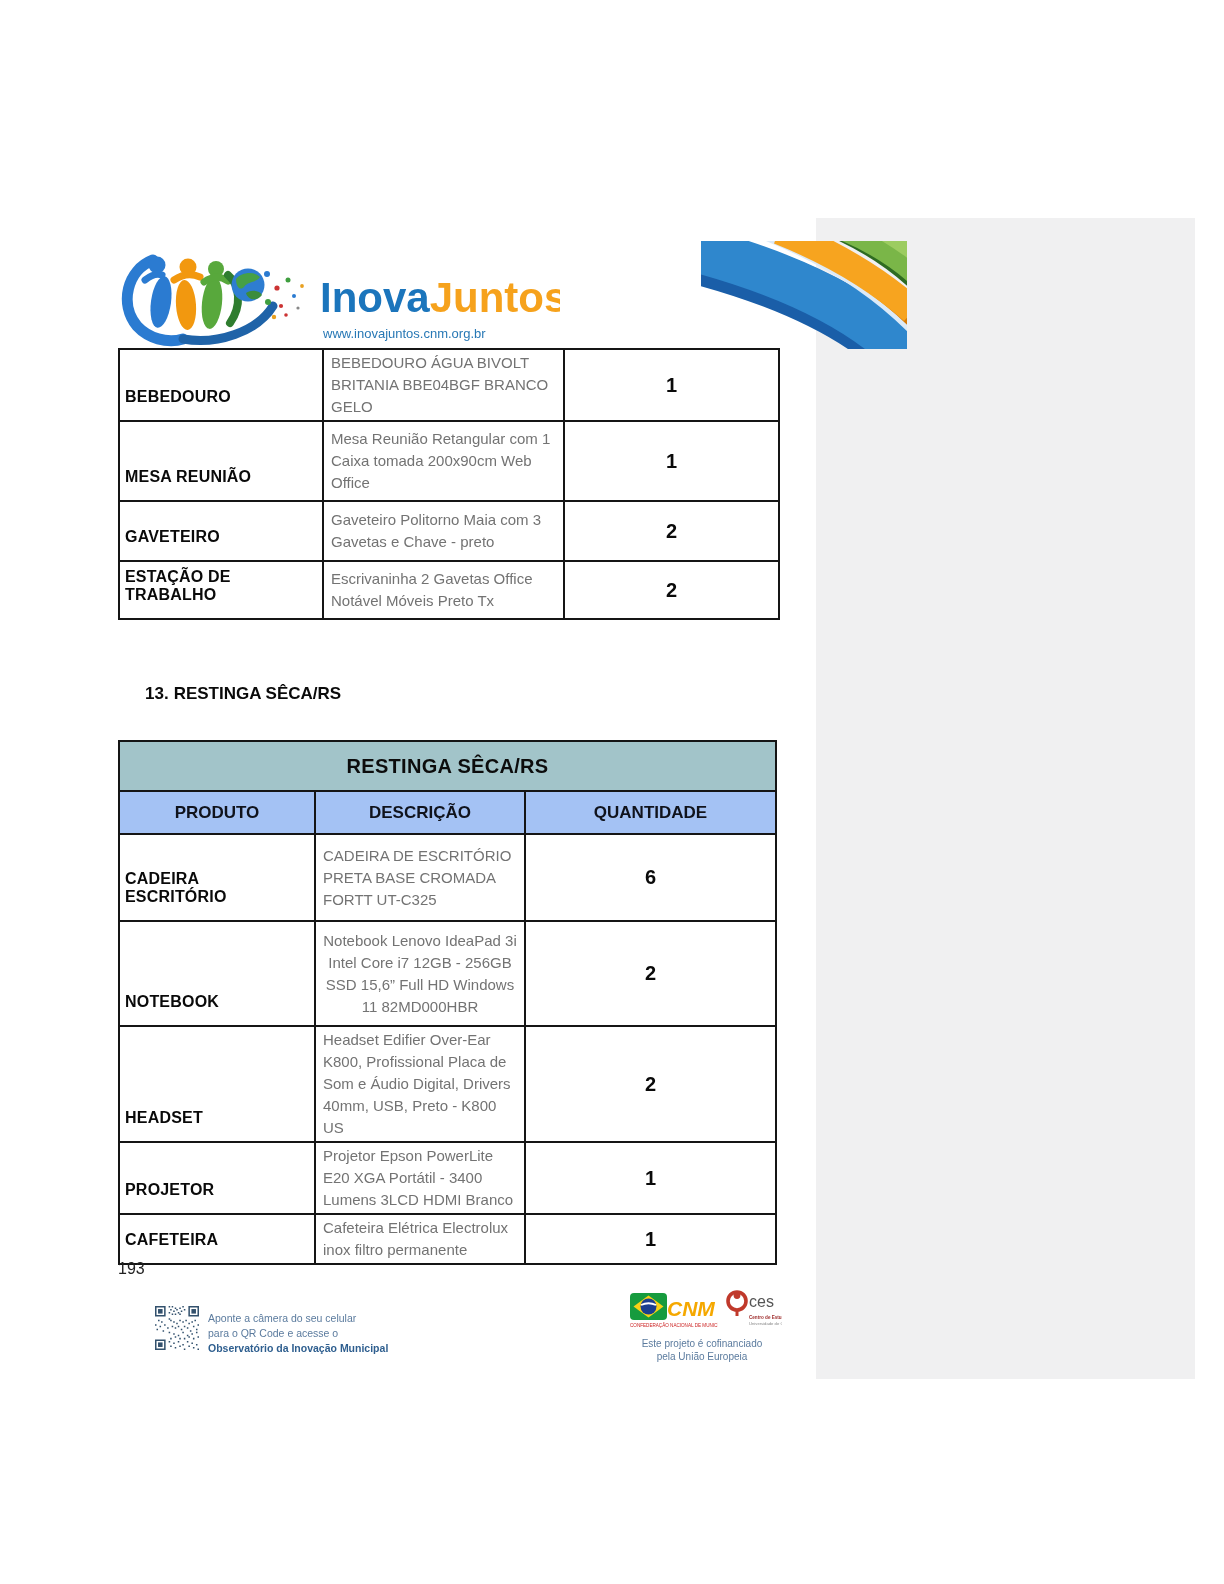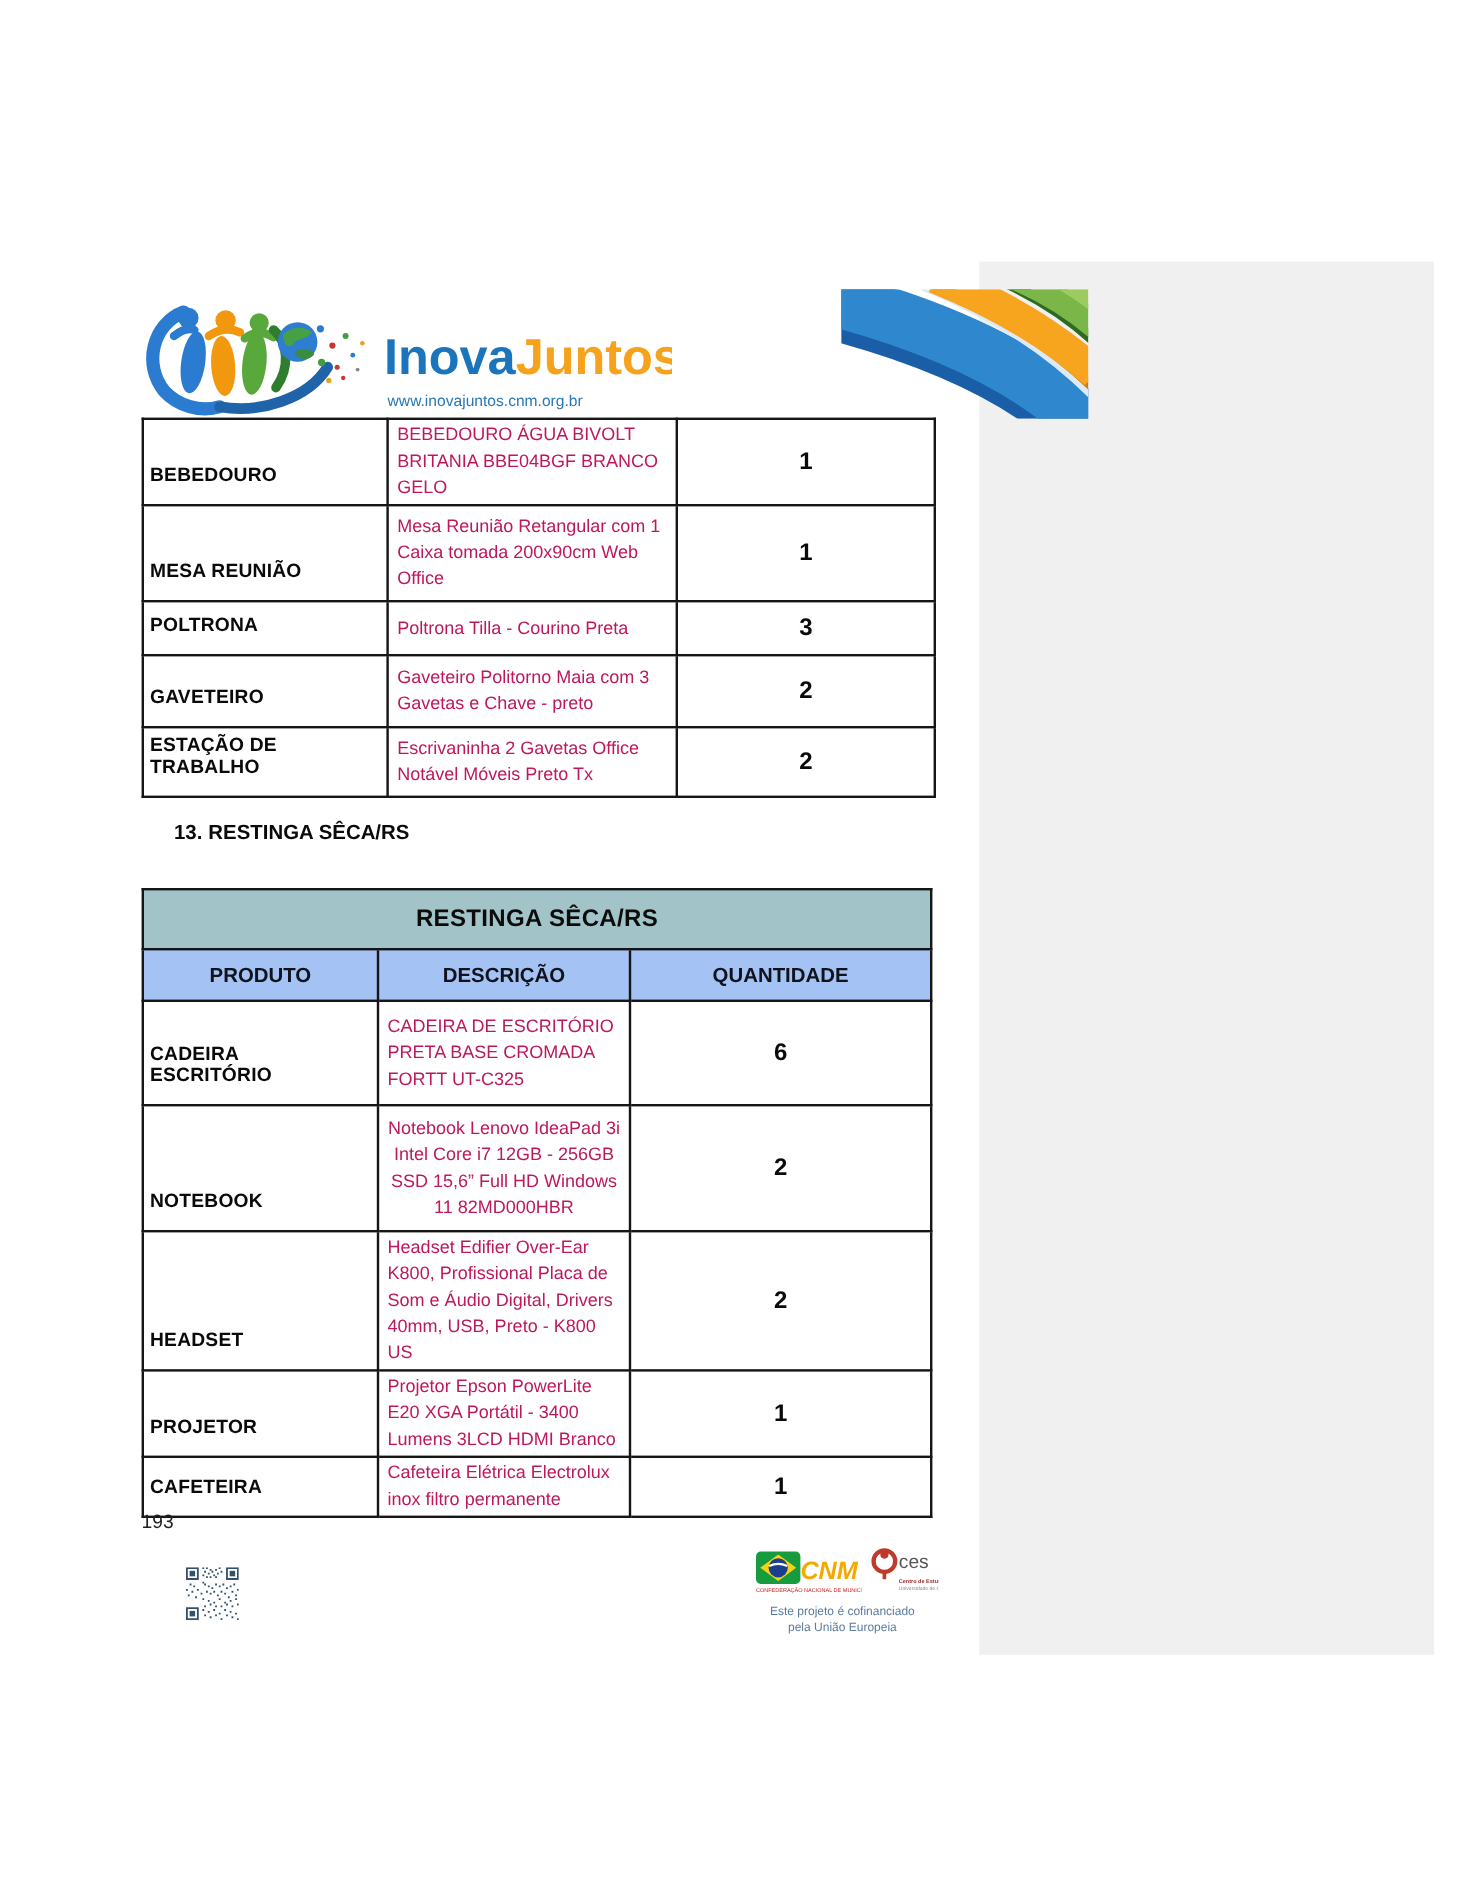--- a/index.html
+++ b/index.html
@@ -16,21 +16,21 @@
   
   .swoosh{position:absolute;left:701px;top:241px;width:206px;height:108px;overflow:hidden;}
 
   
   .brand{position:absolute;left:115px;top:244px;width:445px;height:104px;}
 
   
   .doc-table{border-collapse:collapse;table-layout:fixed;}
   .doc-table td{border:2px solid #151515;overflow:hidden;}
   td.produto{vertical-align:bottom;padding:0 15px 14px 5px;font-weight:bold;font-size:16px;color:#0a0a0a;letter-spacing:.2px;}
-  td.descricao{vertical-align:middle;padding:2px 7px;font-size:15px;line-height:22px;color:#be185d;}
+  td.descricao{vertical-align:middle;padding:2px 7px;font-size:15px;line-height:22px;color:#737373;}
   td.descricao.center{text-align:center;}
   td.quantidade{vertical-align:middle;text-align:center;font-weight:bold;font-size:20px;color:#0a0a0a;}
   .t1{position:absolute;left:118px;top:348px;}
   .t2{position:absolute;left:118px;top:740px;}
   td.table-title{background:#a2c4c9;text-align:center;vertical-align:middle;font-weight:bold;font-size:20px;color:#0c0c0c;letter-spacing:.3px;}
   td.col-head{background:#a4c2f4;text-align:center;vertical-align:middle;font-weight:bold;font-size:17px;color:#10131c;}
 
   
   .section-heading{position:absolute;left:145px;top:684px;font-size:17px;font-weight:bold;color:#0a0a0a;}
   .section-heading .num{margin-right:5px;}
@@ -113,25 +113,20 @@
       <tr style="height:57px">
         <td class="produto">BEBEDOURO</td>
         <td class="descricao">BEBEDOURO ÁGUA BIVOLT BRITANIA BBE04BGF BRANCO GELO</td>
         <td class="quantidade">1</td>
       </tr>
       <tr style="height:80px">
         <td class="produto">MESA REUNIÃO</td>
         <td class="descricao">Mesa Reunião Retangular com 1 Caixa tomada 200x90cm Web Office</td>
         <td class="quantidade">1</td>
       </tr>
-      <tr style="height:45px">
-        <td class="produto">POLTRONA</td>
-        <td class="descricao">Poltrona Tilla - Courino Preta</td>
-        <td class="quantidade">3</td>
-      </tr>
       <tr style="height:60px">
         <td class="produto">GAVETEIRO</td>
         <td class="descricao">Gaveteiro Politorno Maia com 3 Gavetas e Chave - preto</td>
         <td class="quantidade">2</td>
       </tr>
       <tr style="height:58px">
         <td class="produto">ESTAÇÃO DE TRABALHO</td>
         <td class="descricao">Escrivaninha 2 Gavetas Office Notável Móveis Preto Tx</td>
         <td class="quantidade">2</td>
       </tr>
@@ -198,20 +193,25 @@
           <rect x="2" y="2" width="3" height="3"></rect>
         </g>
       <g transform="translate(0,22)">
           <path fill-rule="evenodd" d="M0,0h7v7H0z M1,1v5h5V1z"></path>
           <rect x="2" y="2" width="3" height="3"></rect>
         </g>
       <path d="M9,0h1v1H9z M11,0h1v1h-1z M13,1h1v1h-1z M16,1h1v1h-1z M18,0h1v1h-1z M10,2h1v1h-1z M12,3h1v1h-1z M14,2h1v1h-1z M19,2h1v1h-1z M9,4h1v1H9z M15,4h1v1h-1z M17,3h1v1h-1z M11,5h1v1h-1z M13,5h1v1h-1z M16,5h1v1h-1z M9,8h1v1H9z M2,9h1v1H2z M4,10h1v1H4z M0,12h1v1H0z M3,13h1v1H3z M6,12h1v1H6z M1,15h1v1H1z M5,16h1v1H5z M8,14h1v1H8z M10,9h1v1h-1z M12,10h1v1h-1z M14,11h1v1h-1z M16,9h1v1h-1z M18,10h1v1h-1z M20,9h1v1h-1z M22,11h1v1h-1z M24,10h1v1h-1z M26,9h1v1h-1z M28,12h1v1h-1z M11,13h1v1h-1z M13,14h1v1h-1z M15,13h1v1h-1z M17,15h1v1h-1z M19,13h1v1h-1z M21,14h1v1h-1z M23,16h1v1h-1z M25,13h1v1h-1z M27,15h1v1h-1z M9,17h1v1H9z M12,18h1v1h-1z M15,19h1v1h-1z M18,17h1v1h-1z M21,19h1v1h-1z M24,18h1v1h-1z M27,17h1v1h-1z M10,21h1v1h-1z M13,20h1v1h-1z M16,21h1v1h-1z M19,21h1v1h-1z M22,20h1v1h-1z M25,21h1v1h-1z M28,20h1v1h-1z M9,23h1v1H9z M12,24h1v1h-1z M15,23h1v1h-1z M18,25h1v1h-1z M21,23h1v1h-1z M24,24h1v1h-1z M27,25h1v1h-1z M10,26h1v1h-1z M13,27h1v1h-1z M16,26h1v1h-1z M19,28h1v1h-1z M22,26h1v1h-1z M25,27h1v1h-1z M28,28h1v1h-1z"></path>
     </svg>
   </div>
 
+  <div class="qr-text">
+    <div>Aponte a câmera do seu celular</div>
+    <div>para o QR Code e acesse o</div>
+    <div class="strong">Observatório da Inovação Municipal</div>
+  </div>
 
 
   <div class="cnm">
     <svg viewBox="0 0 88 44" width="88" height="44">
       <rect x="0" y="2" width="37" height="27" rx="4" fill="#169b3e"></rect>
       <polygon points="18.5,4.5 33.5,15.5 18.5,26.5 3.5,15.5" fill="#f7d117"></polygon>
       <circle cx="18.5" cy="15.5" r="8" fill="#1a3f8f"></circle>
       <path d="M 11,14 Q 18.5,10.5 26,14" stroke="#ffffff" stroke-width="1.8" fill="none"></path>
       <text x="37" y="25" font-family="Liberation Sans, sans-serif" font-size="21" font-weight="bold" font-style="italic" fill="#f5a800">CNM</text>
       <text x="0" y="36" font-family="Liberation Sans, sans-serif" font-size="4.6" fill="#cc2222">CONFEDERAÇÃO NACIONAL DE MUNICÍPIOS</text>

